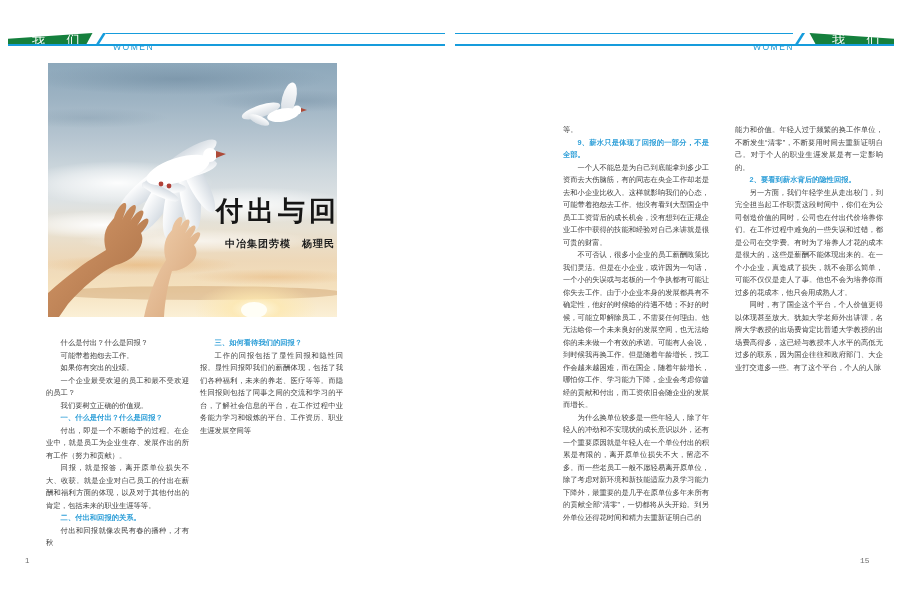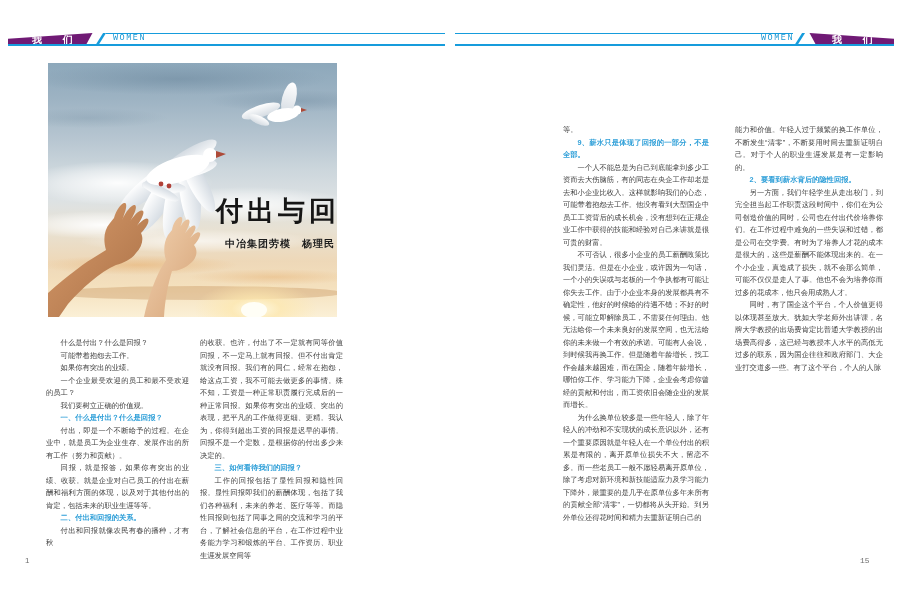--- a/index.html
+++ b/index.html
@@ -4,22 +4,22 @@
 <style>
   html,body{margin:0;padding:0;}
   body{
     width:900px;height:600px;position:relative;background:#ffffff;overflow:hidden;
     font-family:"Liberation Sans","DejaVu Sans",sans-serif;
   }
   .abs{position:absolute;}
 
   
   .hdr-bar{
-    height:13px;background:#701a75;color:#fff;
-    font-size:10px;line-height:13px;white-space:nowrap;font-weight:bold;
+    height:13px;background:#15803d;color:#fff;
+    font-size:13px;line-height:13px;white-space:nowrap;
   }
   .hdr-bar.left{
     left:8px;top:33px;width:88px;
     clip-path:polygon(0 45%,96% 0,88% 100%,0 100%);
     padding-left:24px;letter-spacing:9px;box-sizing:border-box;
   }
   .hdr-bar.right{
     left:806px;top:33px;width:88px;
     clip-path:polygon(4% 0,100% 45%,100% 100%,12% 100%);
     padding-left:26px;letter-spacing:9px;box-sizing:border-box;
@@ -27,21 +27,21 @@
   .hdr-slash{width:3px;height:13px;background:#169CDC;top:33px;}
   .hdr-slash.left{left:99px;transform:skewX(-32deg);}
   .hdr-slash.right{left:798px;transform:skewX(-32deg);}
   .hdr-topline{height:1px;background:#169CDC;top:33px;}
   .hdr-topline.left{left:106px;width:339px;}
   .hdr-topline.right{left:455px;width:338px;}
   .hdr-botline{height:2px;background:#169CDC;top:44px;}
   .hdr-botline.left{left:8px;width:437px;}
   .hdr-botline.right{left:455px;width:439px;}
   .hdr-women{
-    top:33px;font-family:Liberation Mono, monospace;
+    top:42px;font-family:Liberation Sans, sans-serif;
     font-size:8.5px;color:#1b98d4;letter-spacing:1.5px;font-variant:small-caps;
     line-height:11px;
   }
   .hdr-women.left{left:113px;}
   .hdr-women.right{left:752px;width:42px;text-align:right;}
 
   
   .photo{
     left:48px;top:63px;width:289px;height:254px;overflow:hidden;
     background:linear-gradient(180deg,
@@ -214,26 +214,25 @@
 </div>
 
 <div class="abs col col-l1">
     <p class="blk indent">什么是付出？什么是回报？</p>
     <p class="blk indent">可能带着抱怨去工作。</p>
     <p class="blk indent">如果你有突出的业绩。</p>
     <p class="blk indent">一个企业最受欢迎的员工和最不受欢迎的员工？</p>
     <p class="blk indent">我们要树立正确的价值观。</p>
     <p class="blk heading">一、什么是付出？什么是回报？</p>
     <p class="blk indent">付出，即是一个不断给予的过程。在企业中，就是员工为企业生存、发展作出的所有工作（努力和贡献）。</p>
-    <p class="blk indent">回报，就是报答，如果你有突出的业绩、收获。就是企业对自己员工的付出在薪酬和福利方面的体现，以及对于其他付出的肯定，包括未来的职业生涯等等。</p>
+    <p class="blk indent">回报，就是报答，离开原单位损失不大、收获。就是企业对自己员工的付出在薪酬和福利方面的体现，以及对于其他付出的肯定，包括未来的职业生涯等等。</p>
     <p class="blk heading">二、付出和回报的关系。</p>
     <p class="blk indent">付出和回报就像农民有春的播种，才有秋</p>
   </div>
 <div class="abs col col-l2">
-    <p class="blk cont">的收获。也许，付出了不一定就有同等价值回报，不一定马上就有回报。但不付出肯定就没有回报。我们有的同仁，经常在抱怨，给这点工资，我不可能去做更多的事情。殊不知，工资是一种正常职责履行完成后的一种正常回报。如果你有突出的业绩、突出的表现，把平凡的工作做得更细、更精。我认为，你得到超出工资的回报是迟早的事情。回报不是一个定数，是根据你的付出多少来决定的。</p>
     <p class="blk heading">三、如何看待我们的回报？</p>
     <p class="blk indent">工作的回报包括了显性回报和隐性回报。显性回报即我们的薪酬体现，包括了我们各种福利，未来的养老、医疗等等。而隐性回报则包括了同事之间的交流和学习的平台，了解社会信息的平台，在工作过程中业务能力学习和锻炼的平台、工作资历、职业生涯发展空间等</p>
   </div>
 <div class="abs col col-r1">
     <p class="blk cont">等。</p>
     <p class="blk heading">9、薪水只是体现了回报的一部分，不是全部。</p>
     <p class="blk indent">一个人不能总是为自己到底能拿到多少工资而去大伤脑筋，有的同志在央企工作却老是去和小企业比收入。这样就影响我们的心态，可能带着抱怨去工作。他没有看到大型国企中员工工资背后的成长机会，没有想到在正规企业工作中获得的技能和经验对自己来讲就是很可贵的财富。</p>
     <p class="blk indent">不可否认，很多小企业的员工薪酬政策比我们灵活。但是在小企业，或许因为一句话，一个小的失误或与老板的一个争执都有可能让你失去工作。由于小企业本身的发展都具有不确定性，他好的时候给的待遇不错；不好的时候，可能立即解除员工，不需要任何理由。他无法给你一个未来良好的发展空间，也无法给你的未来做一个有效的承诺。可能有人会说，到时候我再换工作。但是随着年龄增长，找工作会越来越困难，而在国企，随着年龄增长，哪怕你工作、学习能力下降，企业会考虑你曾经的贡献和付出，而工资依旧会随企业的发展而增长。</p>
     <p class="blk indent">为什么换单位较多是一些年轻人，除了年轻人的冲劲和不安现状的成长意识以外，还有一个重要原因就是年轻人在一个单位付出的积累是有限的，离开原单位损失不大，留恋不多。而一些老员工一般不愿轻易离开原单位，除了考虑对新环境和新技能适应力及学习能力下降外，最重要的是几乎在原单位多年来所有的贡献全部“清零”，一切都将从头开始。到另外单位还得花时间和精力去重新证明自己的</p>
   </div>

